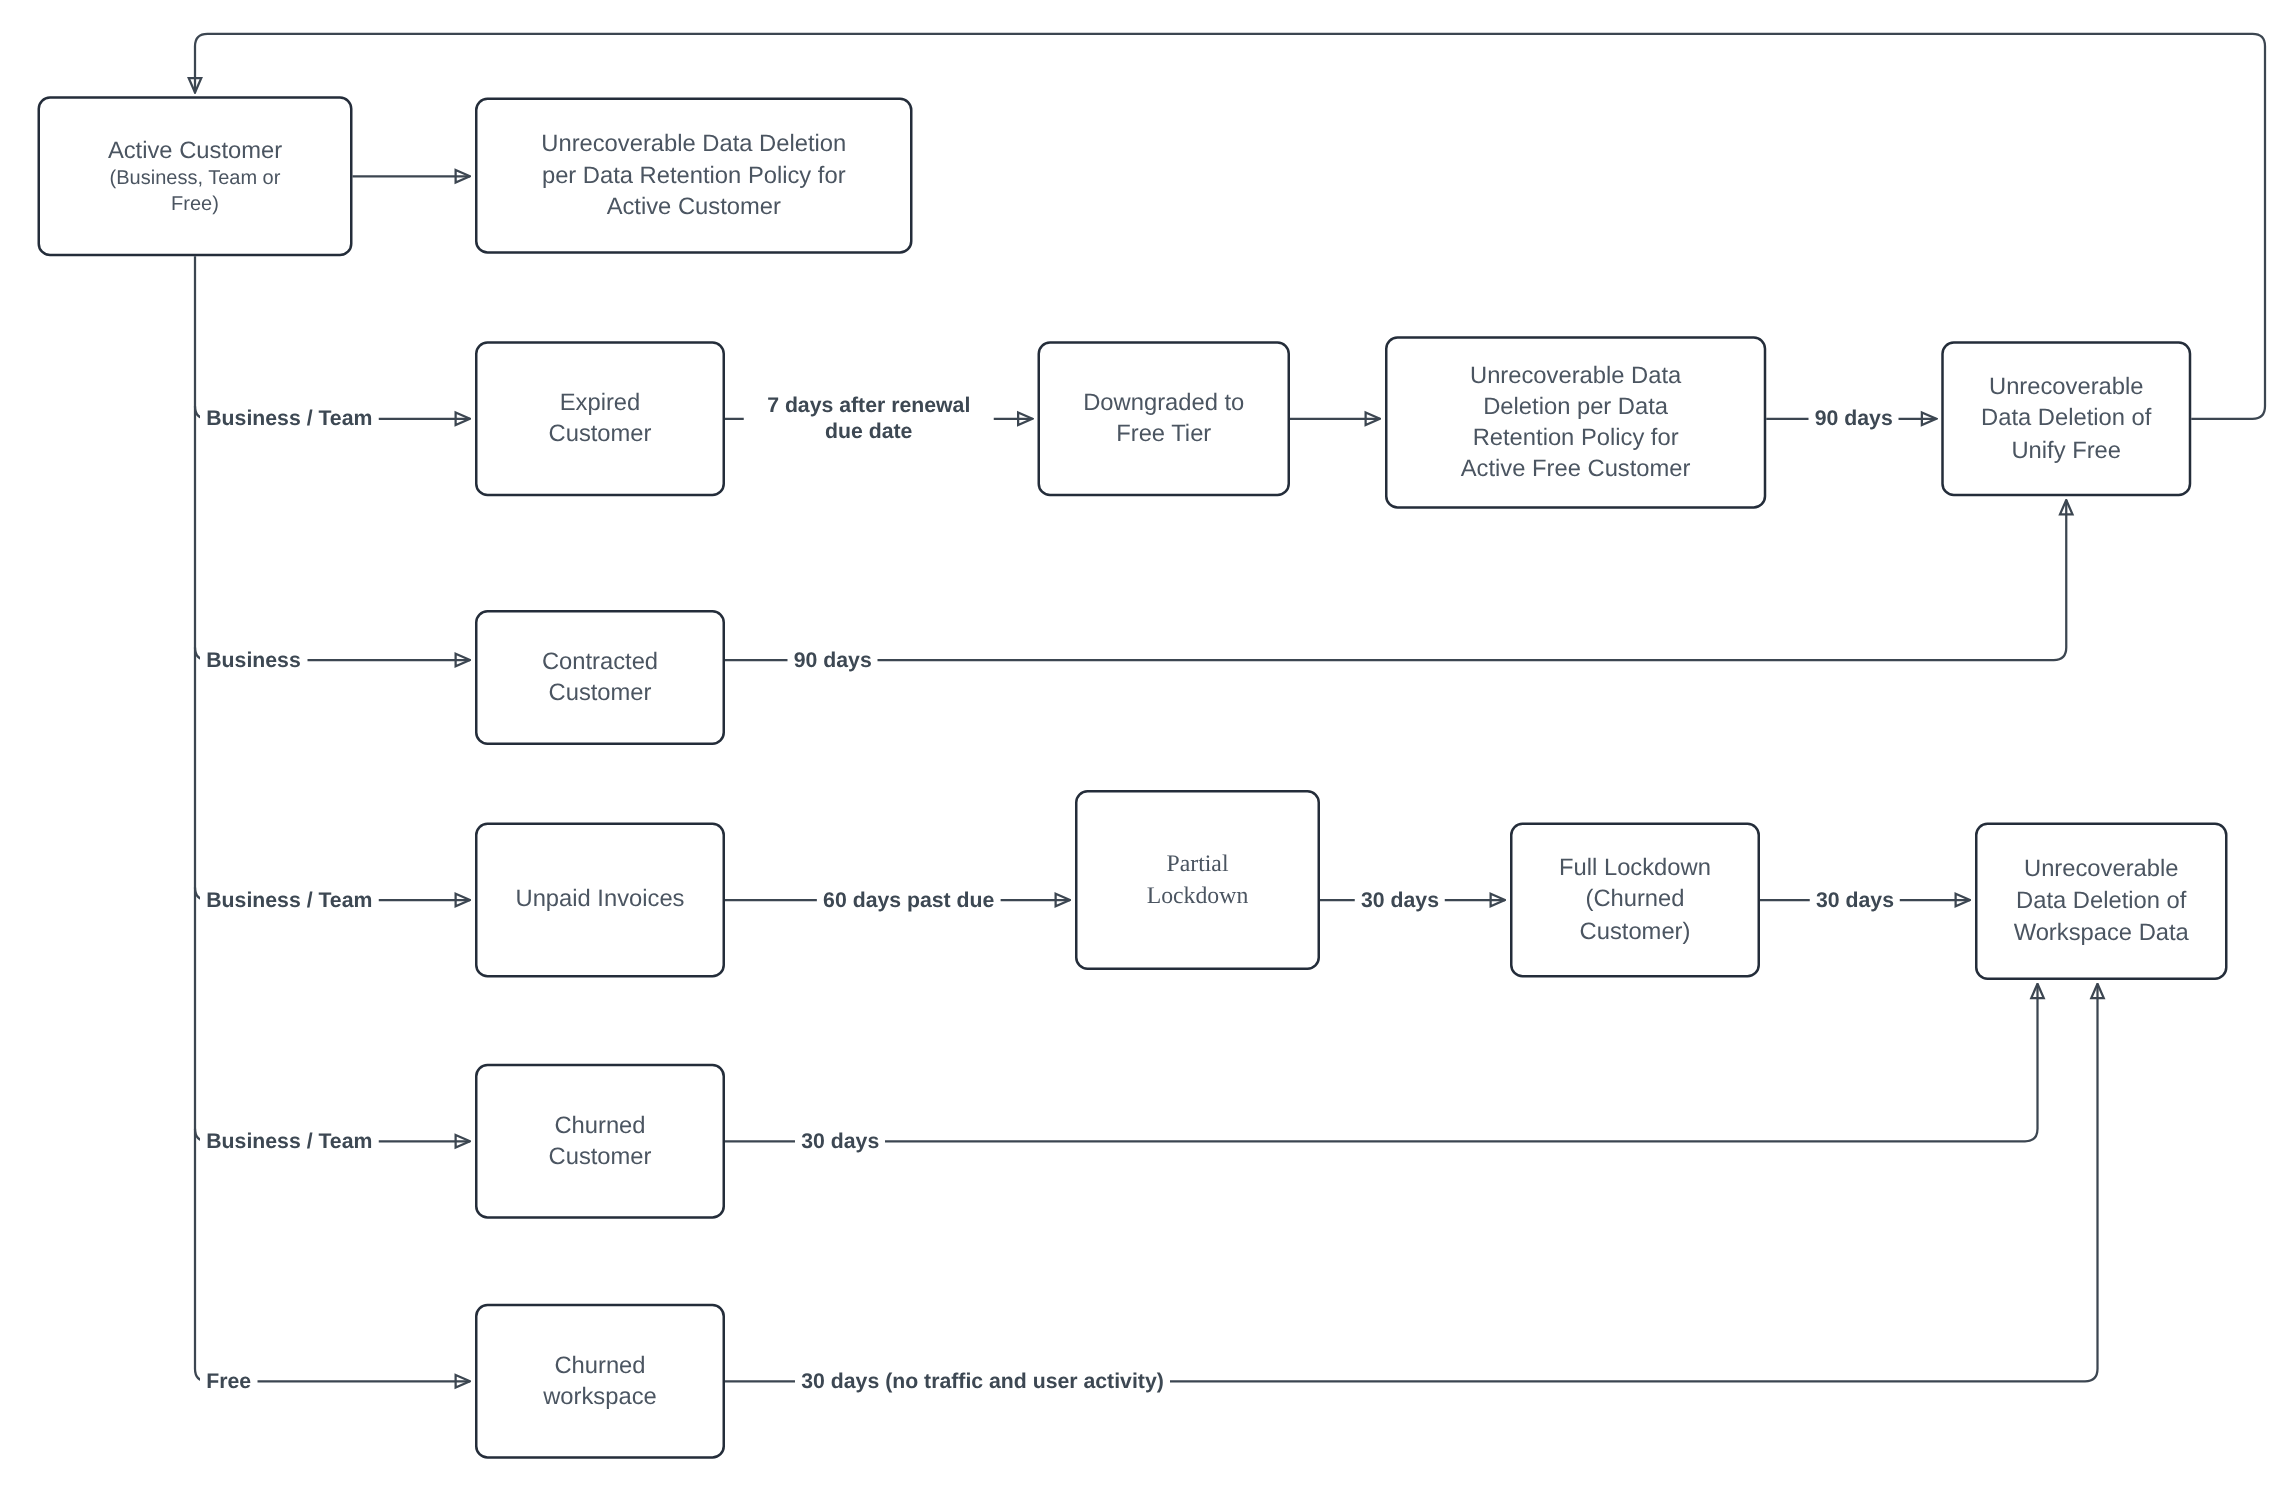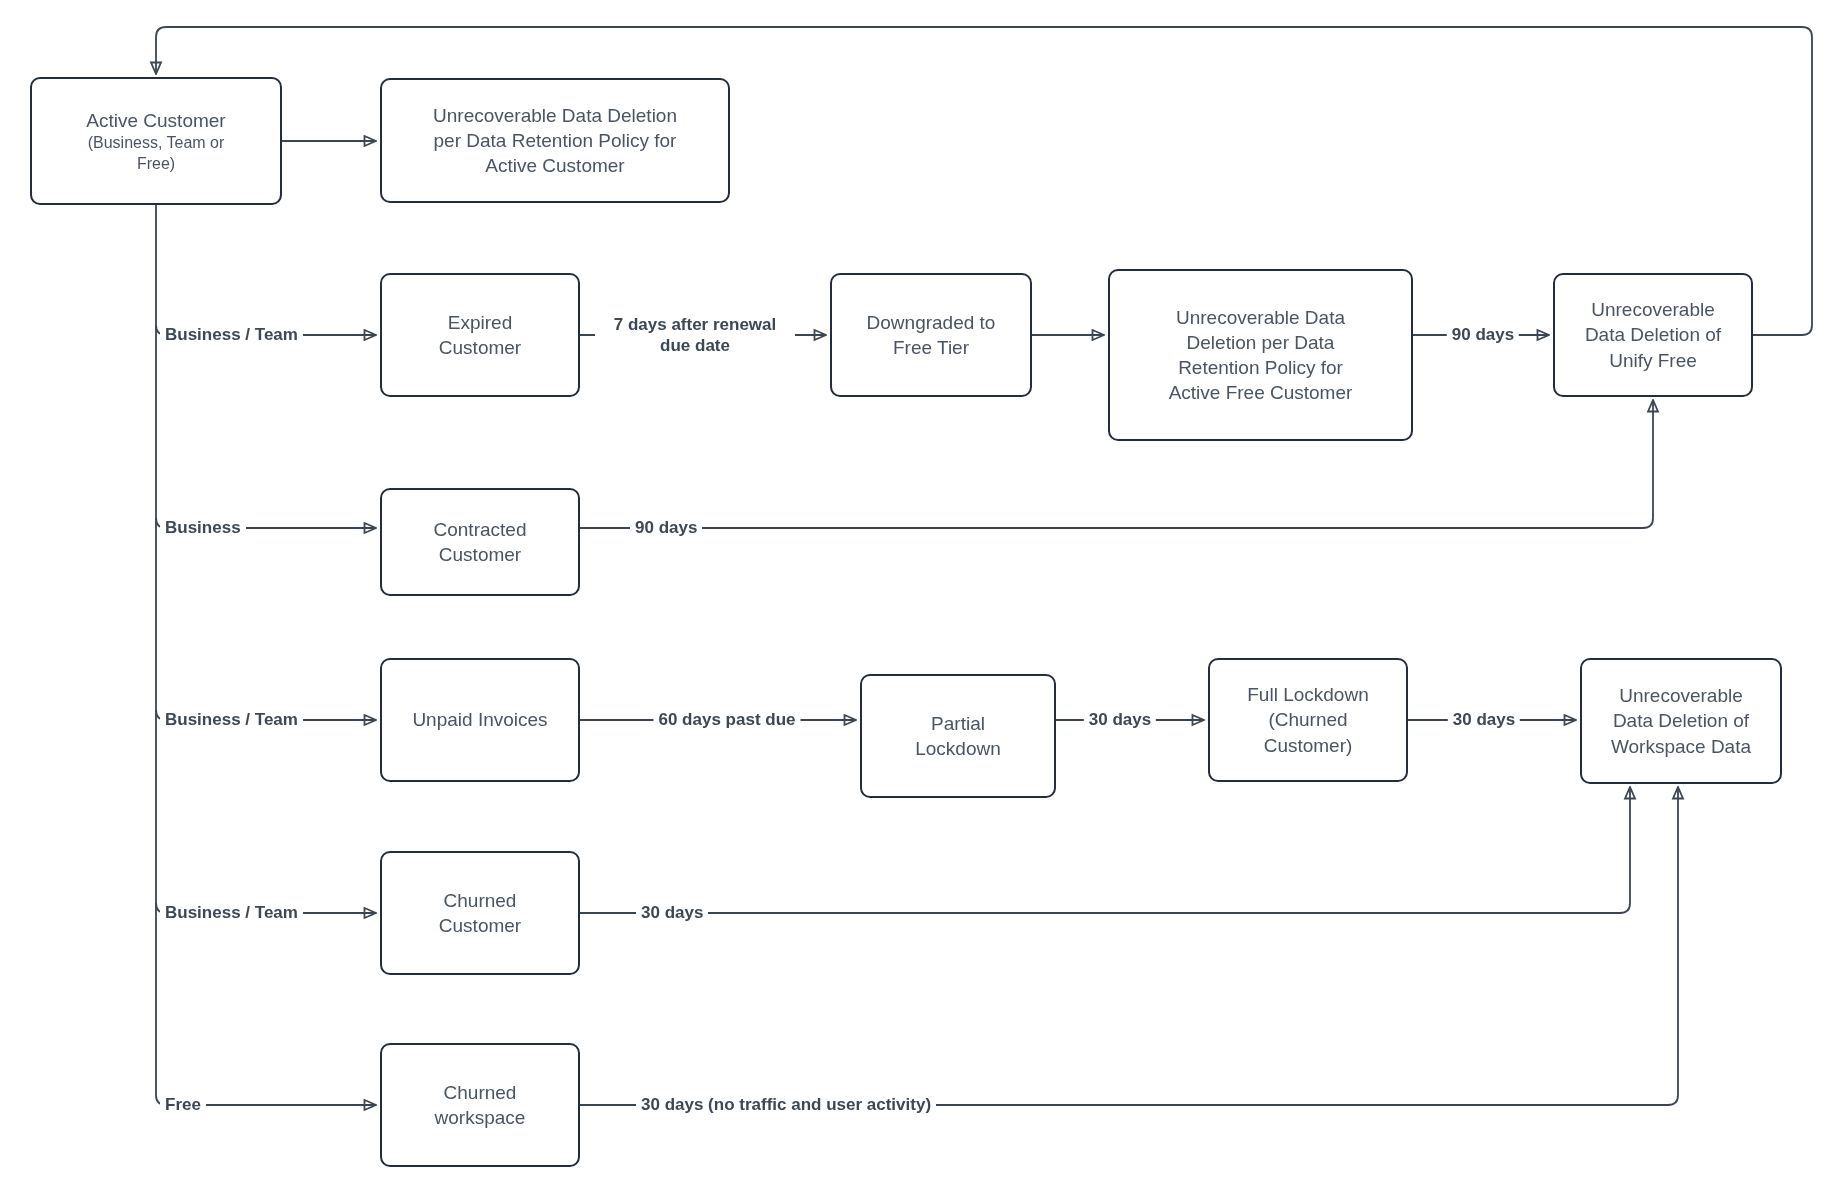--- a/index.html
+++ b/index.html
@@ -95,21 +95,21 @@
   <div class="node" style="left:380px;top:273px;width:200px;height:124px;">
     <div class="ln">Expired</div>
     <div class="ln">Customer</div>
   </div>
 
   <div class="node" style="left:830px;top:273px;width:202px;height:124px;">
     <div class="ln">Downgraded to</div>
     <div class="ln">Free Tier</div>
   </div>
 
-  <div class="node" style="left:1108px;top:269px;width:305px;height:172px;">
+  <div class="node" style="left:1108px;top:269px;width:305px;height:138px;">
     <div class="ln">Unrecoverable Data</div>
     <div class="ln">Deletion per Data</div>
     <div class="ln">Retention Policy for</div>
     <div class="ln">Active Free Customer</div>
   </div>
 
   <div class="node" style="left:1553px;top:273px;width:200px;height:124px;">
     <div class="ln">Unrecoverable</div>
     <div class="ln">Data Deletion of</div>
     <div class="ln">Unify Free</div>
@@ -117,21 +117,21 @@
 
   <div class="node" style="left:380px;top:466px;width:200px;height:108px;margin-top:22px;">
     <div class="ln">Contracted</div>
     <div class="ln">Customer</div>
   </div>
 
   <div class="node" style="left:380px;top:658px;width:200px;height:124px;">
     <div class="ln">Unpaid Invoices</div>
   </div>
 
-  <div class="node" style="left:860px;top:674px;width:196px;height:124px;">
+  <div class="node" style="left:860px;top:632px;width:196px;height:144px;font-family:Liberation Serif, serif;">
     <div class="ln">Partial</div>
     <div class="ln">Lockdown</div>
   </div>
 
   <div class="node" style="left:1208px;top:658px;width:200px;height:124px;">
     <div class="ln">Full Lockdown</div>
     <div class="ln">(Churned</div>
     <div class="ln">Customer)</div>
   </div>
 

